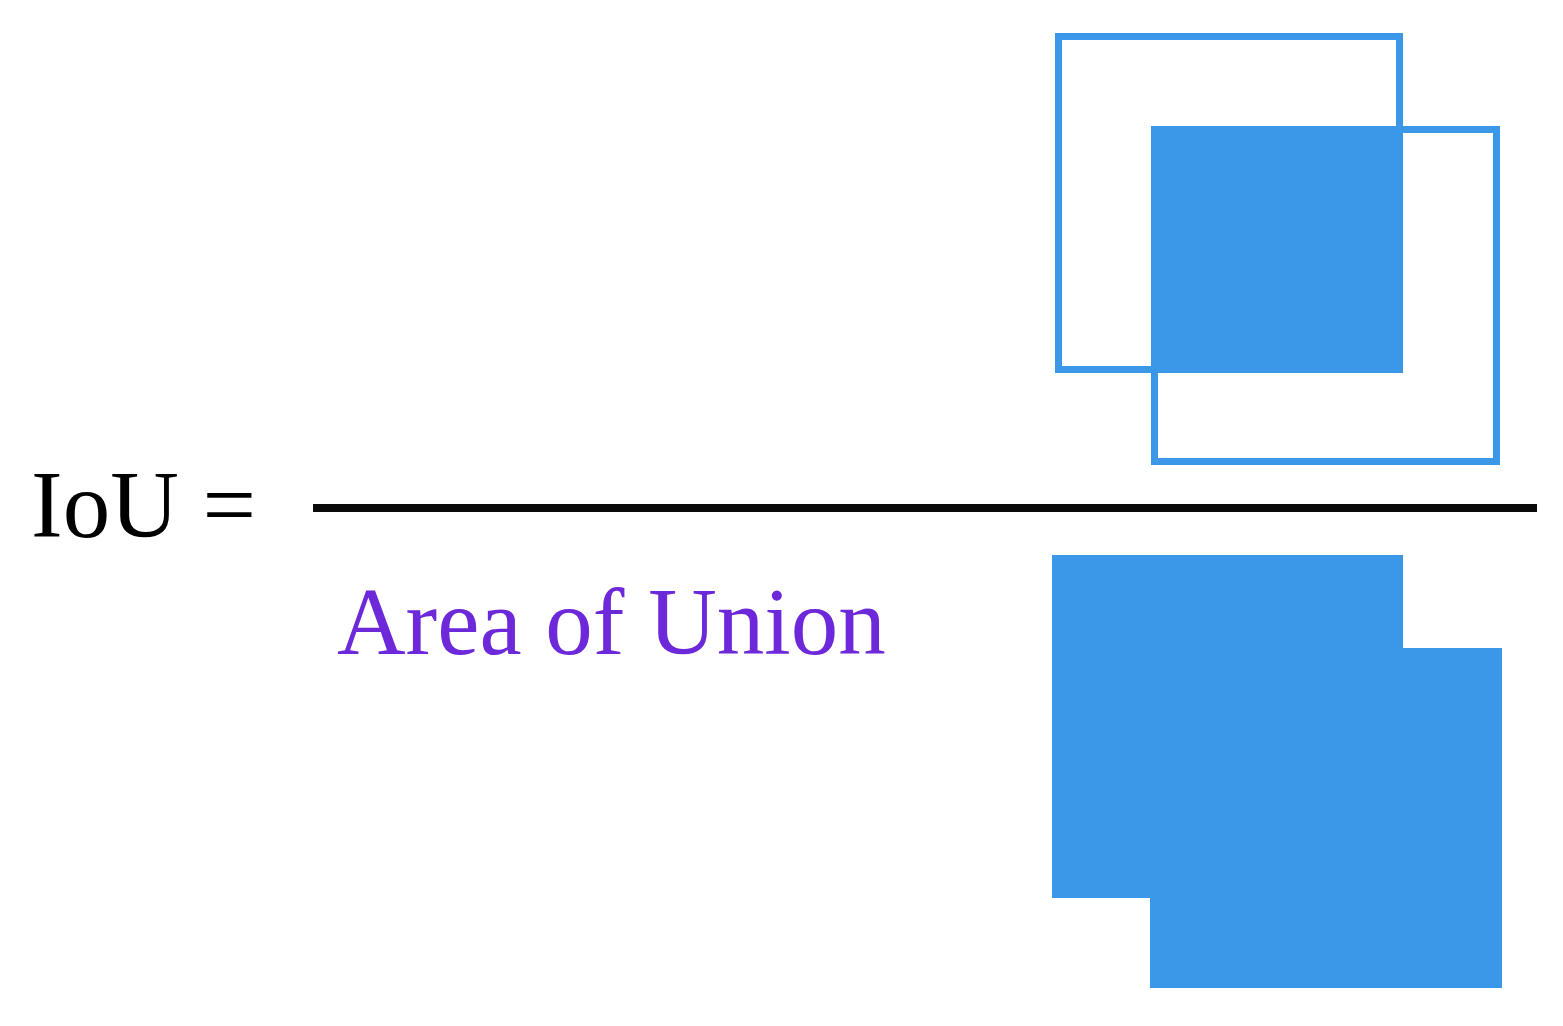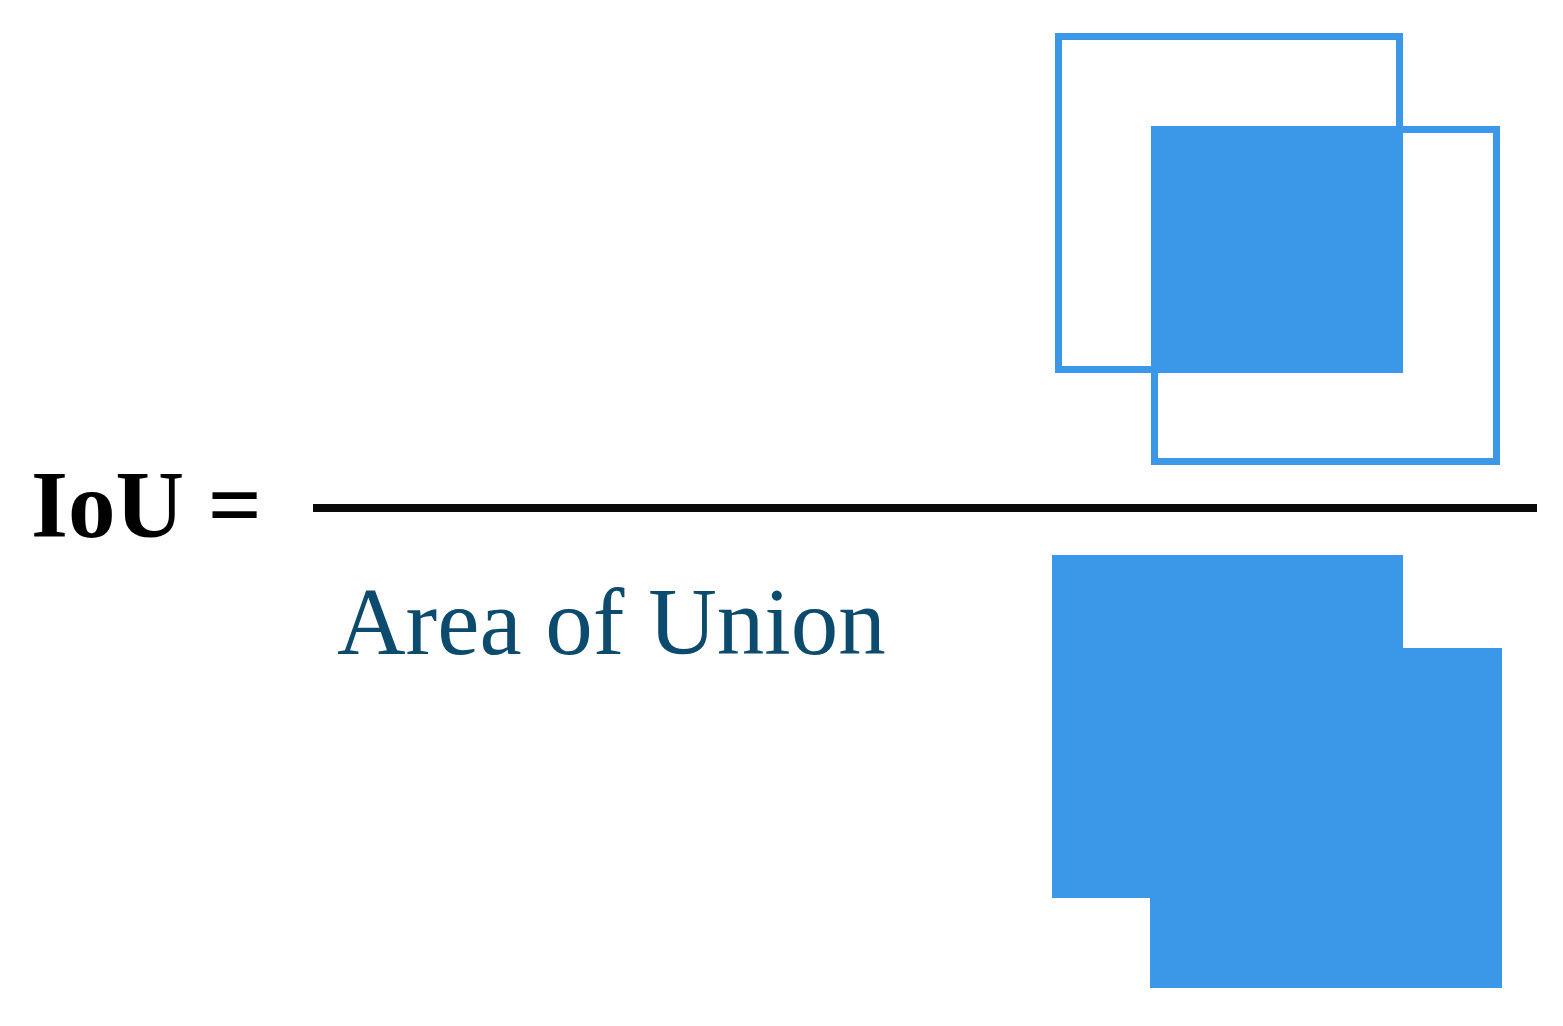--- a/index.html
+++ b/index.html
@@ -59,26 +59,26 @@
   .overlap-fill  { left: 1151px; top: 126px; width: 252px; height: 247px; }
   
   .union-a-fill  { left: 1052px; top: 555px; width: 351px; height: 343px; }
   .union-b-fill  { left: 1150px; top: 648px; width: 352px; height: 340px; }
 </style>
 </head>
 <body>
 
 <div class="canvas">
 
-  <span class="abs formula-text lhs" style="color: rgb(0, 0, 0); font-weight: bold;">IoU =</span>
+  <span class="abs formula-text lhs" style="color: rgb(0, 0, 0);">IoU =</span>
 
 
   <div class="abs fraction-bar" style="background-color: rgb(10, 10, 10);"></div>
 
-  <span class="abs formula-text denominator" style="color: #0c4a6e; text-align: right;">Area of Union</span>
+  <span class="abs formula-text denominator" style="color: #6d28d9; text-align: right;">Area of Union</span>
 
   <div class="abs">
     <div class="abs box-outline box-a-outline" style="border-color: rgb(59, 152, 232);"></div>
     <div class="abs box-outline box-b-outline" style="border-color: rgb(59, 152, 232);"></div>
     <div class="abs box-fill overlap-fill" style="background-color: rgb(59, 152, 232);"></div>
   </div>
 
   <div class="abs">
     <div class="abs box-fill union-a-fill" style="background-color: rgb(59, 152, 232);"></div>
     <div class="abs box-fill union-b-fill" style="background-color: rgb(59, 152, 232);"></div>

